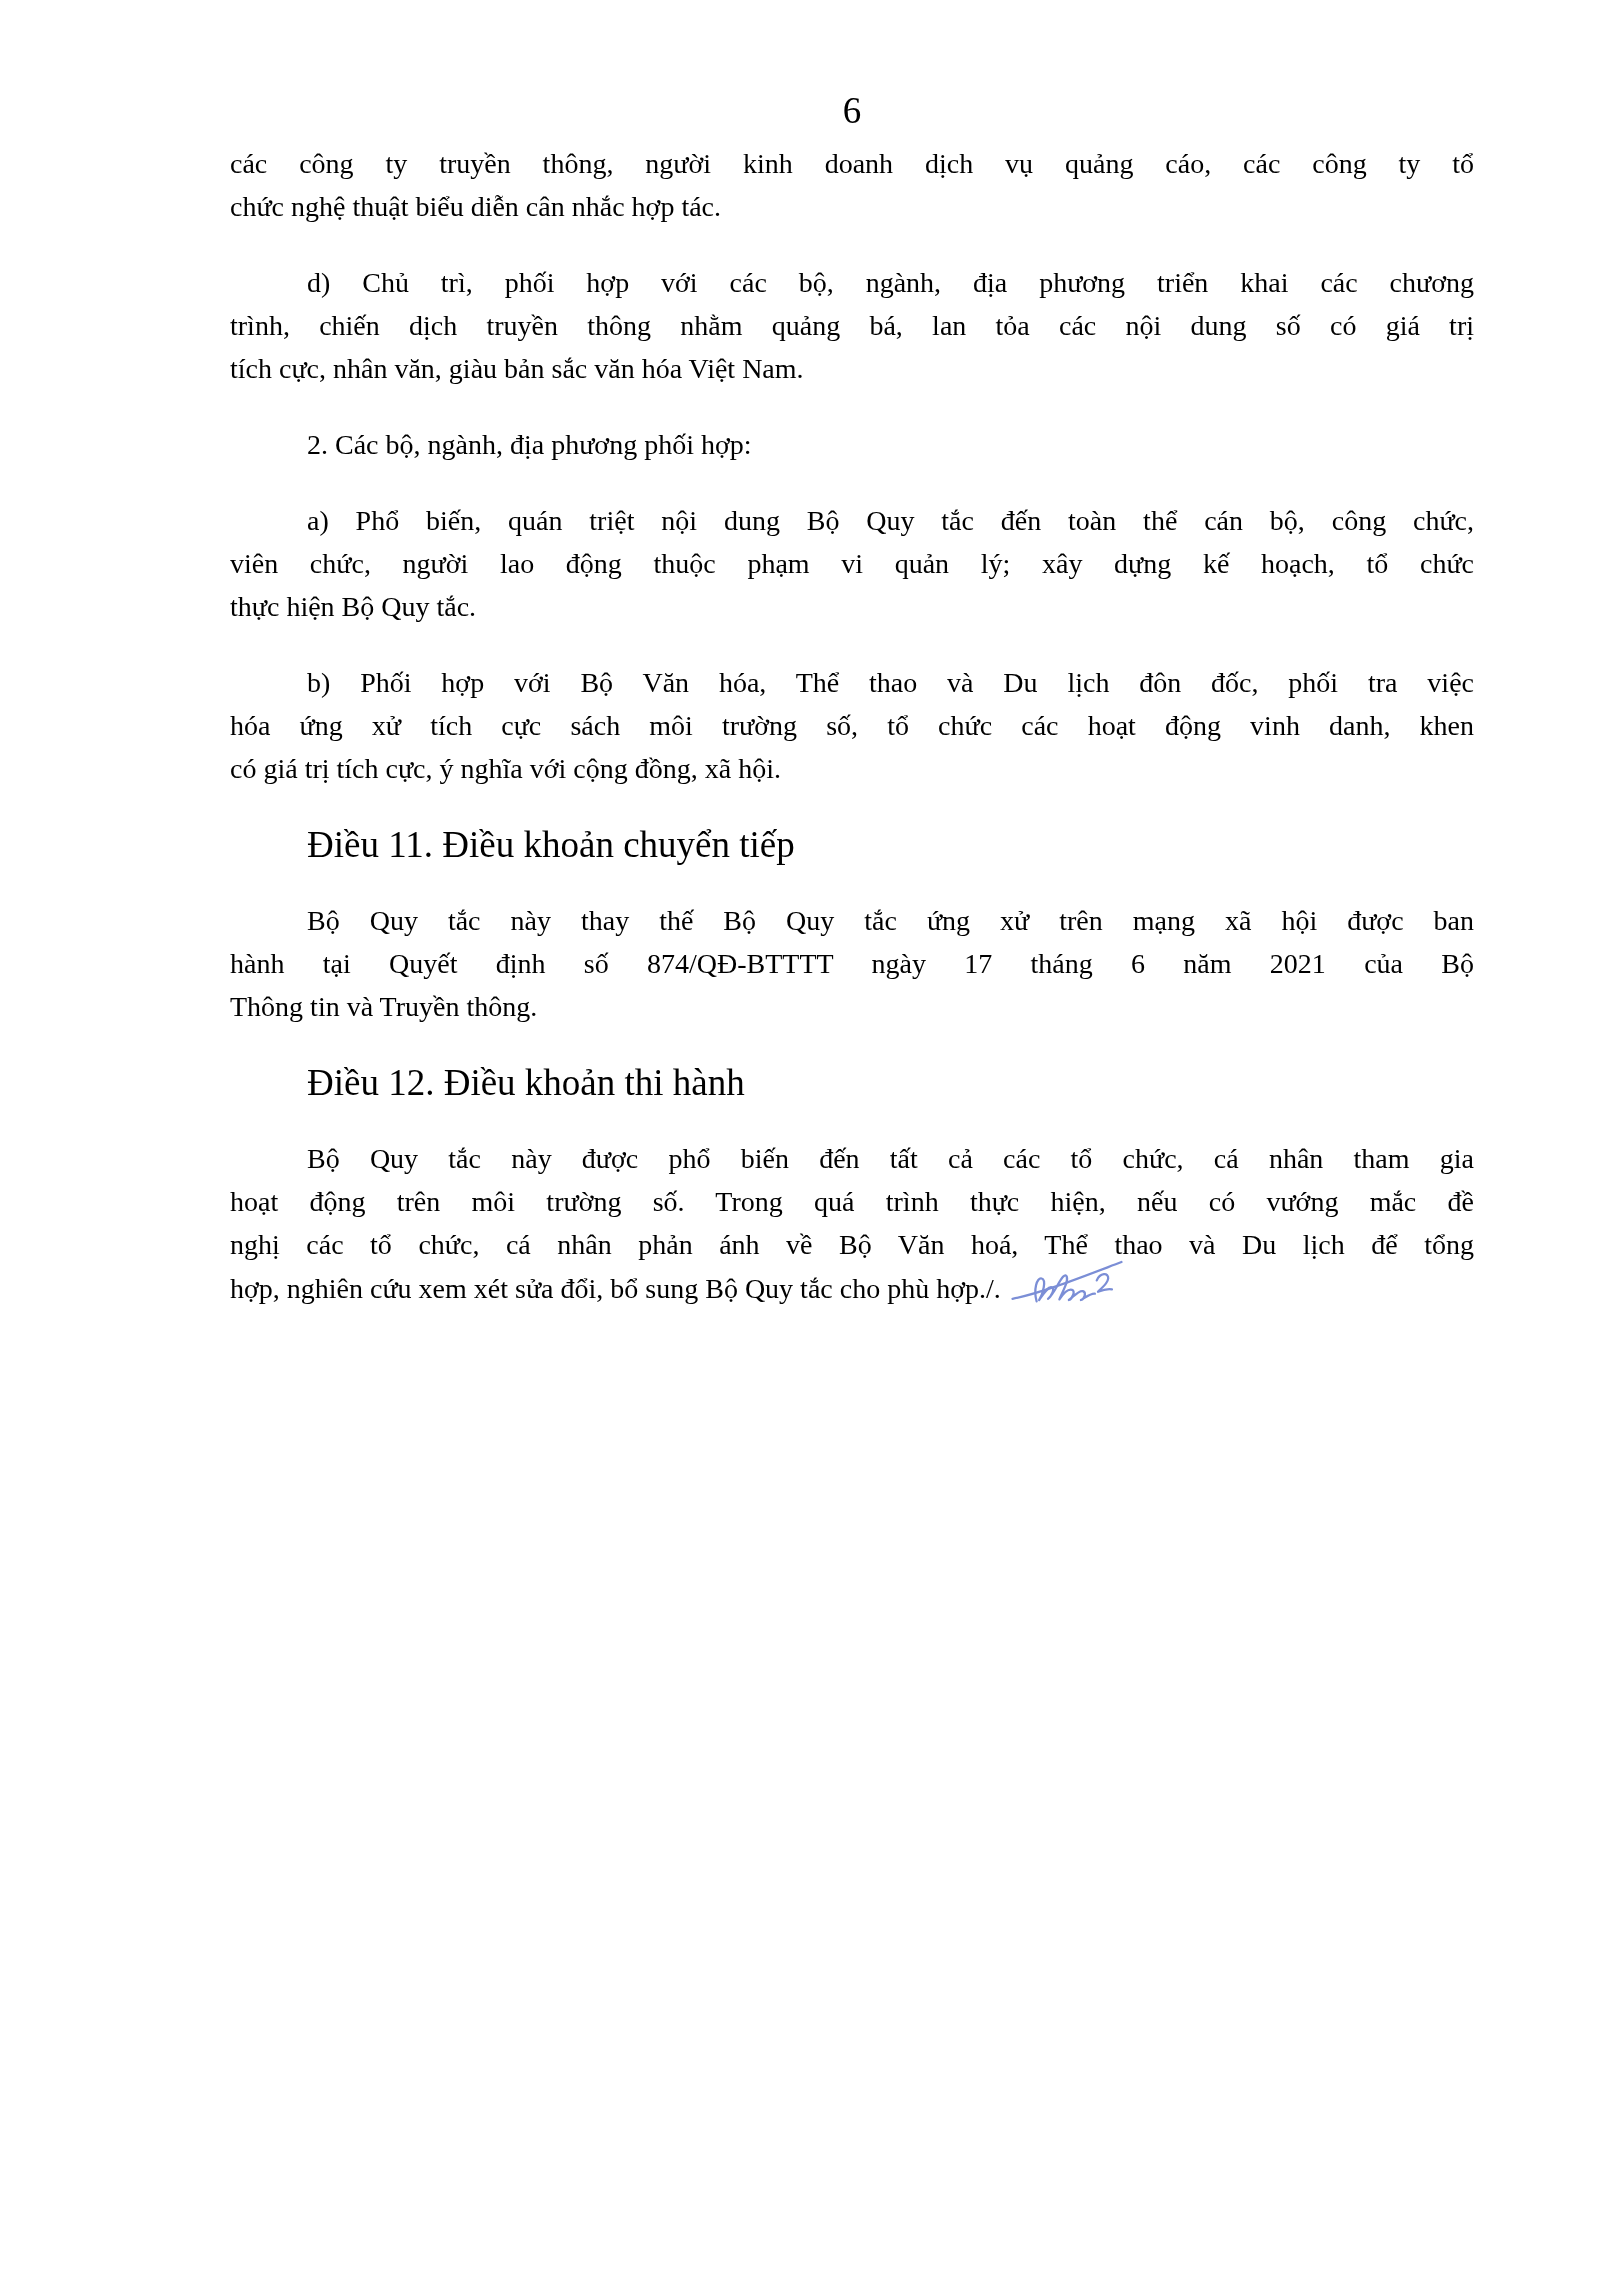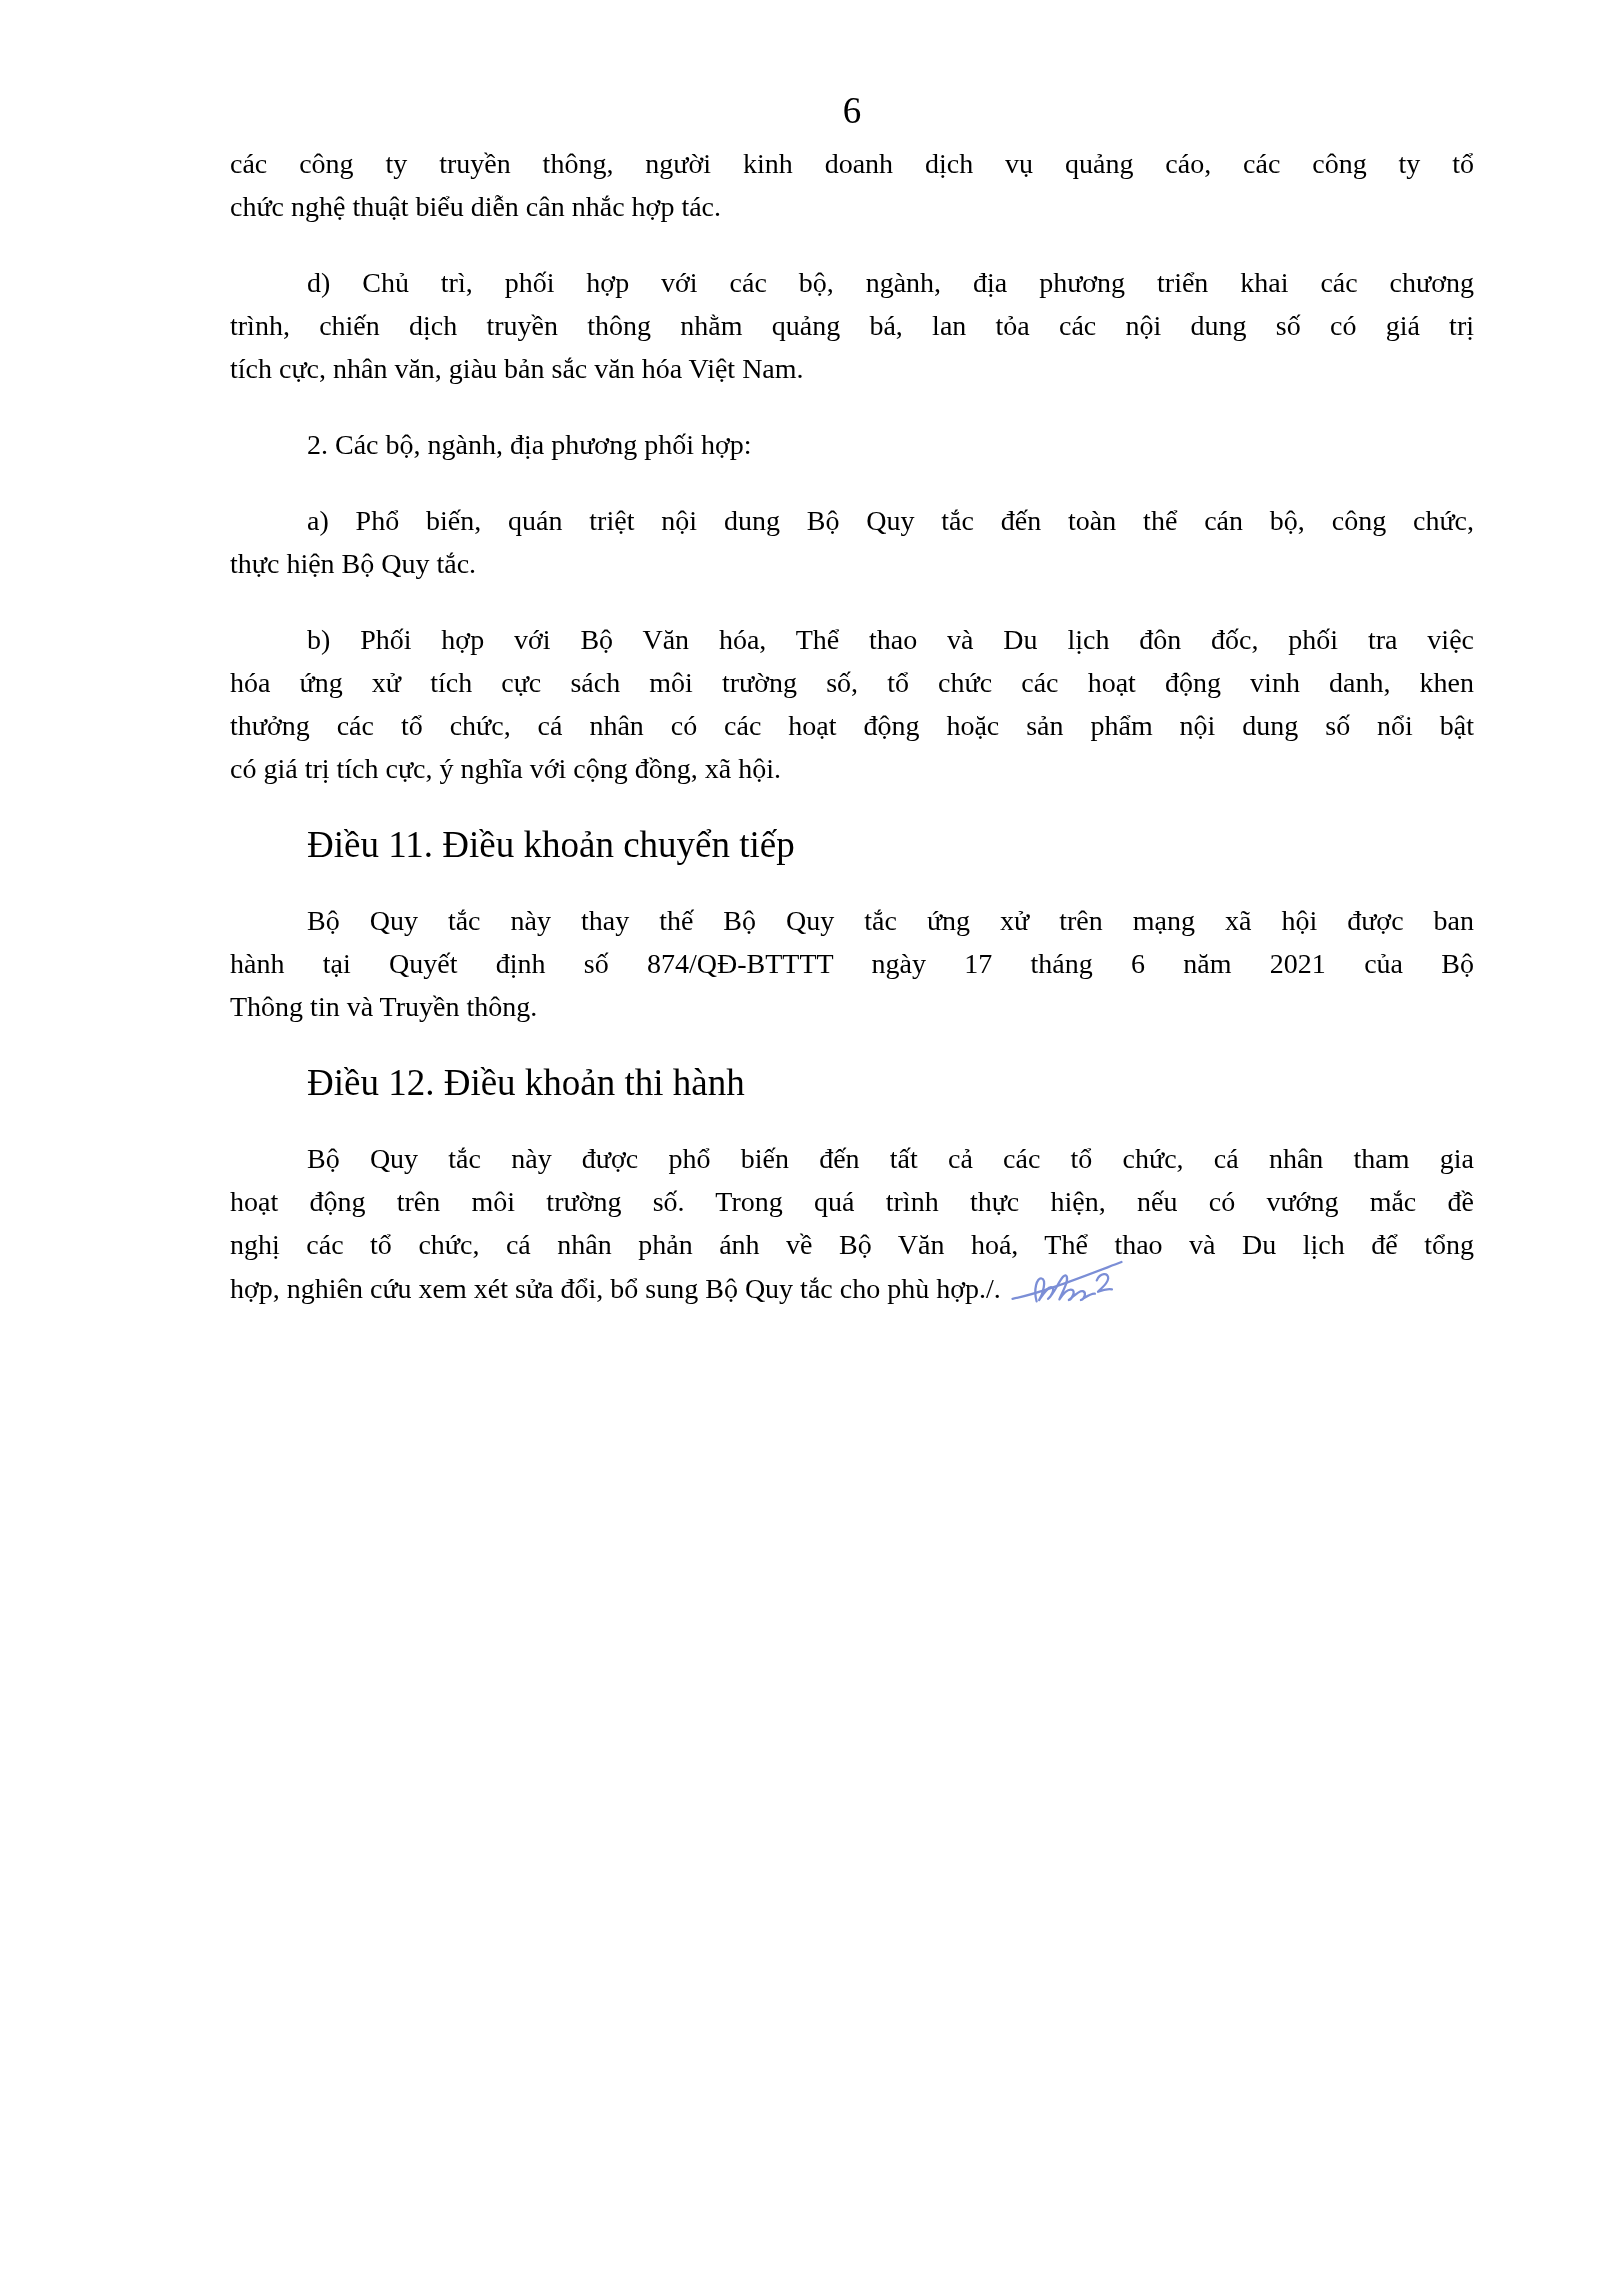--- a/index.html
+++ b/index.html
@@ -79,26 +79,26 @@
         <div class="block paragraph indent">
           <div class="line">d) Chủ trì, phối hợp với các bộ, ngành, địa phương triển khai các chương</div>
           <div class="line">trình, chiến dịch truyền thông nhằm quảng bá, lan tỏa các nội dung số có giá trị</div>
           <div class="line last">tích cực, nhân văn, giàu bản sắc văn hóa Việt Nam.</div>
         </div>
         <div class="block paragraph indent">
           <div class="line last">2. Các bộ, ngành, địa phương phối hợp:</div>
         </div>
         <div class="block paragraph indent">
           <div class="line">a) Phổ biến, quán triệt nội dung Bộ Quy tắc đến toàn thể cán bộ, công chức,</div>
+          <div class="line">viên chức, người lao động thuộc phạm vi quản lý; xây dựng kế hoạch, tổ chức</div>
           <div class="line last">thực hiện Bộ Quy tắc.</div>
         </div>
         <div class="block paragraph indent">
           <div class="line">b) Phối hợp với Bộ Văn hóa, Thể thao và Du lịch đôn đốc, phối tra việc</div>
           <div class="line">hóa ứng xử tích cực sách môi trường số, tổ chức các hoạt động vinh danh, khen</div>
-          <div class="line">thưởng các tổ chức, cá nhân có các hoạt động hoặc sản phẩm nội dung số nổi bật</div>
           <div class="line last">có giá trị tích cực, ý nghĩa với cộng đồng, xã hội.</div>
         </div>
         <div class="block heading indent">
           <div class="line last">Điều 11. Điều khoản chuyển tiếp</div>
         </div>
         <div class="block paragraph indent">
           <div class="line">Bộ Quy tắc này thay thế Bộ Quy tắc ứng xử trên mạng xã hội được ban</div>
           <div class="line">hành tại Quyết định số 874/QĐ-BTTTT ngày 17 tháng 6 năm 2021 của Bộ</div>
           <div class="line last">Thông tin và Truyền thông.</div>
         </div>

